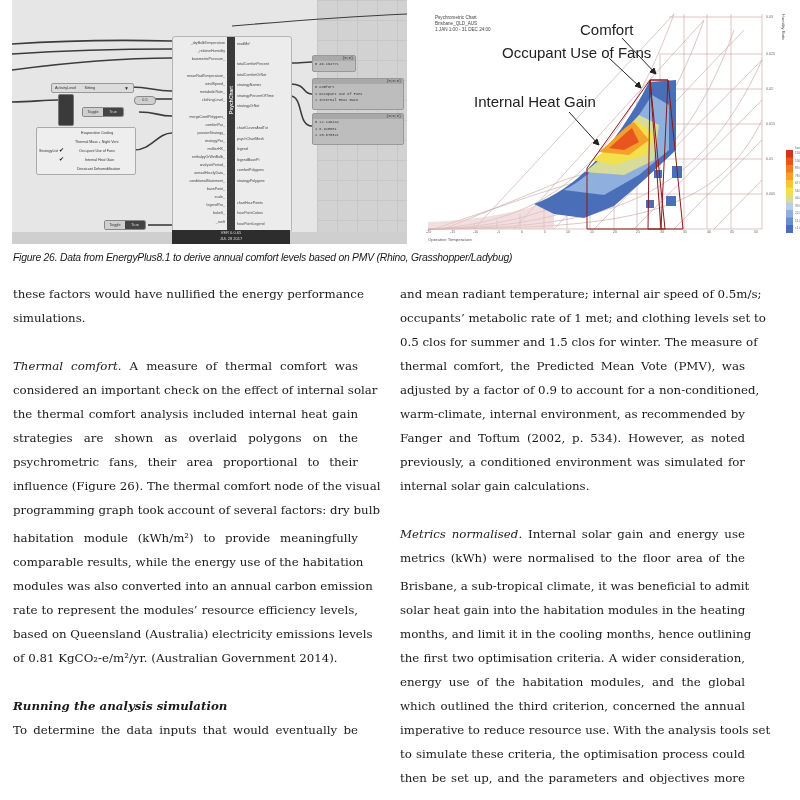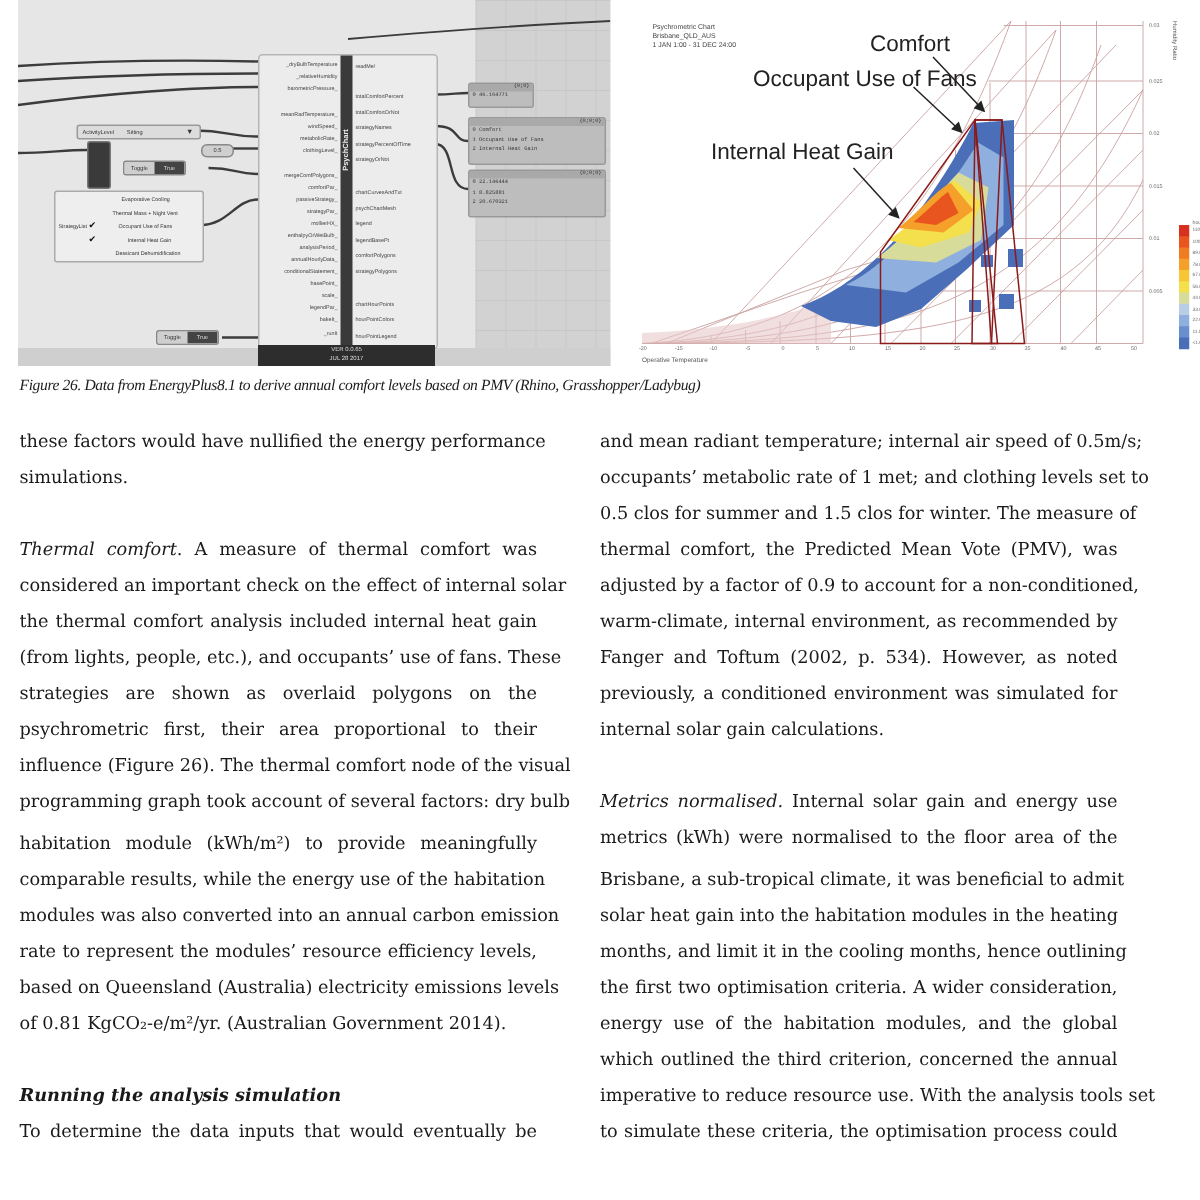--- a/index.html
+++ b/index.html
@@ -44,21 +44,21 @@
   .legend-title { position:absolute; font-family:"Liberation Sans",sans-serif; font-size:3.5px; color:#666; }
   .legend-bar { position:absolute; left:372px; top:150px; width:7px; height:83px; }
   .legend-lbls { position:absolute; left:381px; top:150px; font-family:"Liberation Sans",sans-serif; font-size:3.2px; color:#666; }
   .legend-lbls div { height:7.5px; line-height:7.5px; }
   .ytick { position:absolute; left:352px; font-family:"Liberation Sans",sans-serif; font-size:3.6px; color:#666; }
   .xtick { position:absolute; top:230px; font-family:"Liberation Sans",sans-serif; font-size:3.6px; color:#666; }
   .xaxis-lbl { position:absolute; left:14px; top:237px; font-family:"Liberation Sans",sans-serif; font-size:4.3px; color:#555; }
   .yaxis-lbl { position:absolute; left:355px; top:18px; font-family:"Liberation Sans",sans-serif; font-size:4px; color:#555; transform:rotate(-90deg); transform-origin:left top; white-space:nowrap; }
 
   
-  .caption { position:absolute; left:13px; top:252px; font-family:Liberation Serif, serif; font-style:italic; font-size:10.4px; color:#1a1a1a; white-space:nowrap; letter-spacing:-0.25px; }
+  .caption { position:absolute; left:13px; top:252px; font-family:Liberation Sans, sans-serif; font-style:italic; font-size:10.4px; color:#1a1a1a; white-space:nowrap; letter-spacing:-0.25px; }
   .col { position:absolute; width:345px; font-size:11.8px; line-height:24px; }
   .col-left { left:13px; top:282px; }
   .col-right { left:400px; top:282px; }
   .line { height:24px; white-space:nowrap; text-align:justify; text-align-last:justify; }
   .line.last { text-align-last:left; }
   .gap { height:24px; }
   .gap-s { height:4px; }
   em.i { font-style:italic; }
   .heading { font-style:italic; font-weight:bold; }
 </style>
@@ -319,23 +319,22 @@
 
 <div class="caption">Figure 26. Data from EnergyPlus8.1 to derive annual comfort levels based on PMV (Rhino, Grasshopper/Ladybug)</div>
 
 <div class="col col-left">
   <div class="line">these factors would have nullified the energy performance</div>
   <div class="line last">simulations.</div>
   <div class="gap"></div>
   <div class="line"><em class="i">Thermal comfort</em><span>. A measure of thermal comfort was</span></div>
   <div class="line">considered an important check on the effect of internal solar</div>
   <div class="line">the thermal comfort analysis included internal heat gain</div>
-  <div class="line">(from lights, people, etc.), and occupants’ use of fans. These</div>
   <div class="line">strategies are shown as overlaid polygons on the</div>
-  <div class="line">psychrometric first, their area proportional to their</div>
+  <div class="line">psychrometric fans, their area proportional to their</div>
   <div class="line">influence (Figure 26). The thermal comfort node of the visual</div>
   <div class="line">programming graph took account of several factors: dry bulb</div>
   <div class="gap-s"></div>
   <div class="line">habitation module (kWh/m²) to provide meaningfully</div>
   <div class="line">comparable results, while the energy use of the habitation</div>
   <div class="line">modules was also converted into an annual carbon emission</div>
   <div class="line">rate to represent the modules’ resource efficiency levels,</div>
   <div class="line">based on Queensland (Australia) electricity emissions levels</div>
   <div class="line last">of 0.81 KgCO₂-e/m²/yr. (Australian Government 2014).</div>
   <div class="gap"></div>
@@ -358,13 +357,14 @@
   <div class="line">metrics (kWh) were normalised to the floor area of the</div>
   <div class="gap-s"></div>
   <div class="line">Brisbane, a sub-tropical climate, it was beneficial to admit</div>
   <div class="line">solar heat gain into the habitation modules in the heating</div>
   <div class="line">months, and limit it in the cooling months, hence outlining</div>
   <div class="line">the first two optimisation criteria. A wider consideration,</div>
   <div class="line">energy use of the habitation modules, and the global</div>
   <div class="line">which outlined the third criterion, concerned the annual</div>
   <div class="line">imperative to reduce resource use. With the analysis tools set</div>
   <div class="line">to simulate these criteria, the optimisation process could</div>
+  <div class="line">then be set up, and the parameters and objectives more</div>
 </div>
 
 </body></html>

